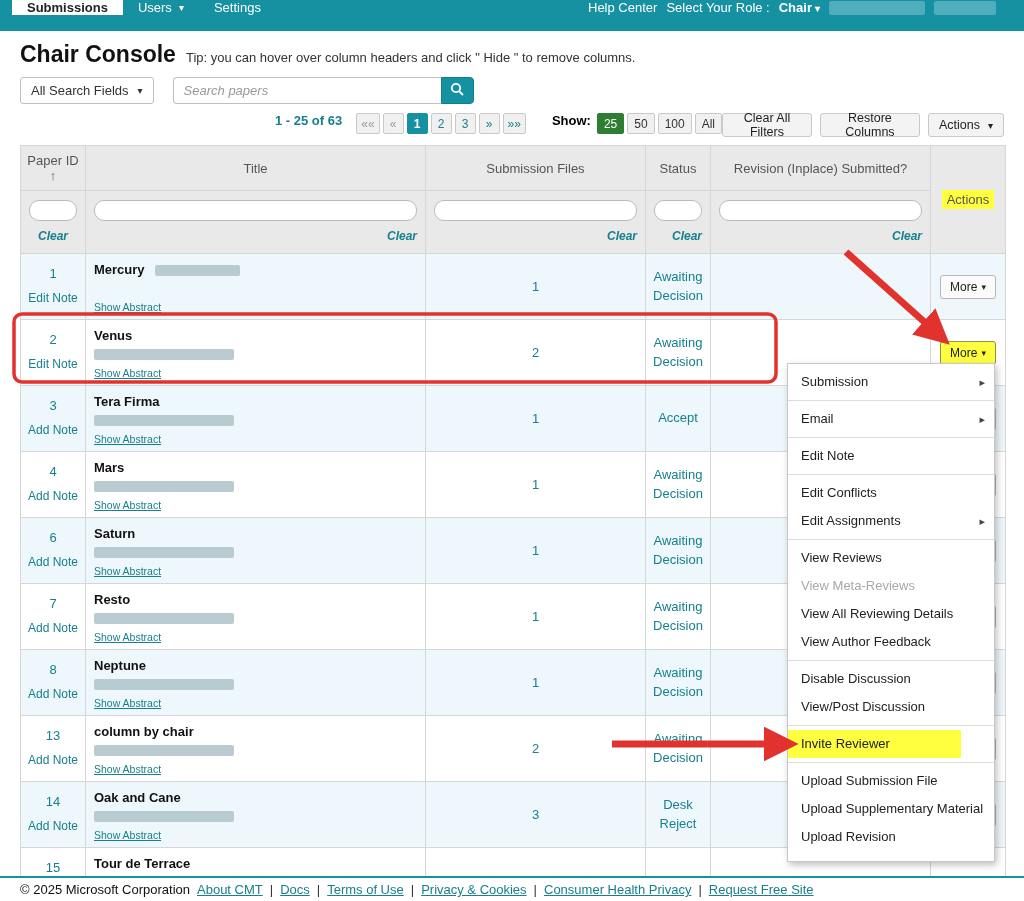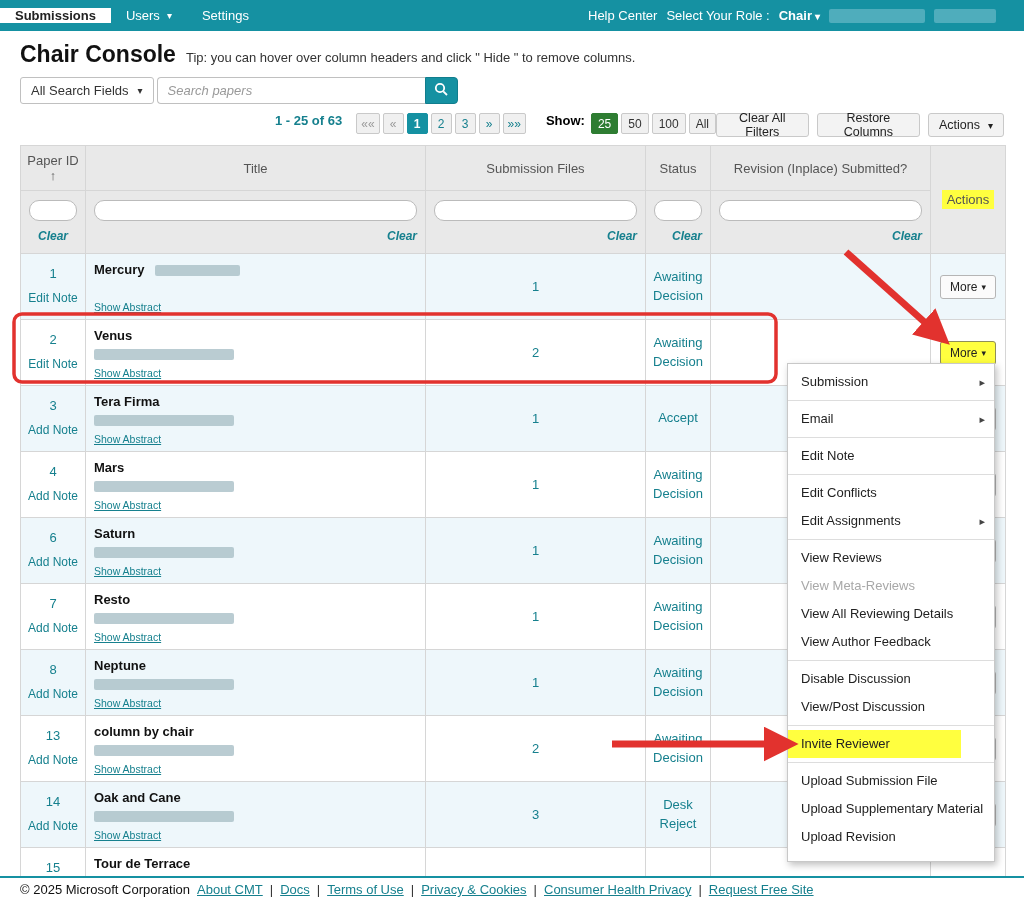--- a/index.html
+++ b/index.html
@@ -1,49 +1,49 @@
 <!DOCTYPE html>
 <html><head>
 <meta charset="utf-8">
 <style>
 *{box-sizing:border-box}
 body{margin:0;font-family:"Liberation Sans",sans-serif;background:#fff}
 .page{position:relative;width:1024px;height:901px;overflow:hidden;background:#fff}
 
 
-.topnav{height:31px;background:#1591a2;display:flex;align-items:center;color:#fff;font-size:13px;}
+.topnav{height:31px;background:#1591a2;display:flex;align-items:flex-start;color:#fff;font-size:13px;padding-left:12px}
 .nav-tabs{display:flex;align-items:stretch}
 .nav-item{display:flex;align-items:center;padding:0 15px;cursor:pointer;gap:4px;white-space:nowrap}
 .nav-item.active{background:#fff;color:#222;font-weight:bold}
 .nav-right{margin-left:auto;display:flex;align-items:center;gap:9px;padding-right:28px}
 .caret{font-size:10px;margin-left:3px}
 .bold{font-weight:bold}
 .nav-redact{height:14px;background:#4fadbc;border-radius:2px;display:inline-block}
 .w1{width:96px}.w2{width:62px}
 
 
 .title-row{display:flex;align-items:baseline;gap:10px;margin:10px 0 0 20px}
 .page-title{font-size:23px;font-weight:bold;color:#111}
 .tip{font-size:13px;color:#333}
 
 
 .search-row{display:flex;align-items:center;margin:8px 0 0 20px;height:28px}
 .fields-btn{height:27px;background:#fff;border:1px solid #c0c0c0;border-radius:3px;font-size:13px;color:#333;padding:0 10px;display:flex;align-items:center;gap:6px;font-family:inherit;cursor:pointer}
-.search-input{height:27px;width:268px;border:1px solid #c0c0c0;border-right:none;border-radius:4px 0 0 4px;margin-left:3px;padding:0 10px;font-size:13px;font-family:inherit;color:#4c1d95}
+.search-input{height:27px;width:268px;border:1px solid #c0c0c0;border-right:none;border-radius:4px 0 0 4px;margin-left:19px;padding:0 10px;font-size:13px;font-family:inherit;color:#4c1d95}
 .search-input::placeholder{color:#999;font-style:italic}
 .search-btn{height:27px;width:33px;background:#1591a2;border:1px solid #117d8d;border-radius:0 4px 4px 0;display:flex;align-items:center;justify-content:center;cursor:pointer}
 
 
 .toolbar{display:flex;align-items:flex-start;margin-top:9px;padding:0 20px;font-size:13px;height:24px}
 .range{color:#16808e;font-weight:bold;margin-left:255px;white-space:nowrap}
 .pager{display:flex;gap:3px;margin-left:14px}
 .pbtn{min-width:21px;height:21px;border:1px solid #c9c9c9;background:#f0f0f0;color:#16808e;font-size:12px;padding:0 4px;border-radius:2px;display:flex;align-items:center;justify-content:center;font-family:inherit;cursor:pointer}
 .pbtn.disabled{color:#9a9a9a}
 .pbtn.active{background:#1591a2;border-color:#1591a2;color:#fff;font-weight:bold}
-.show-label{font-weight:bold;margin-left:20px}
+.show-label{font-weight:bold;margin-left:26px}
 .show-btns{display:flex;gap:3px;margin-left:6px}
 .sbtn{height:21px;border:1px solid #c9c9c9;background:#f0f0f0;color:#333;font-size:12px;padding:0 6px;border-radius:2px;font-family:inherit;cursor:pointer}
 .sbtn.active{background:#2e7d32;border-color:#2e7d32;color:#fff}
 .toolbar-right{margin-left:auto;display:flex;gap:8px}
 .tbtn{height:24px;border:1px solid #c9c9c9;background:#f3f3f3;color:#222;font-size:12.5px;padding:0 10px;border-radius:3px;font-family:inherit;display:flex;align-items:center;gap:5px;cursor:pointer}
 
 
 .grid{margin:8px 0 0 20px;border-collapse:collapse;table-layout:fixed;width:985px;font-size:13px}
 .grid th,.grid td{border:1px solid #d6d6d6}
 .head-row th{background:#e9e9e9;color:#555;font-weight:normal;height:45px;padding:4px;text-align:center;vertical-align:middle}

